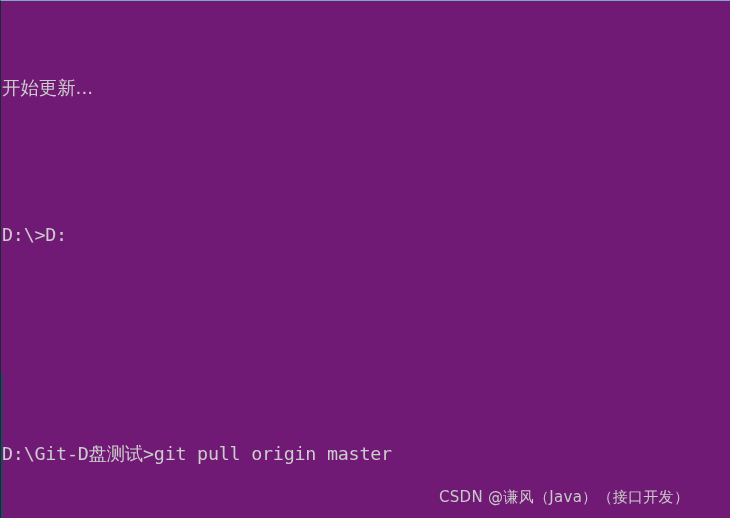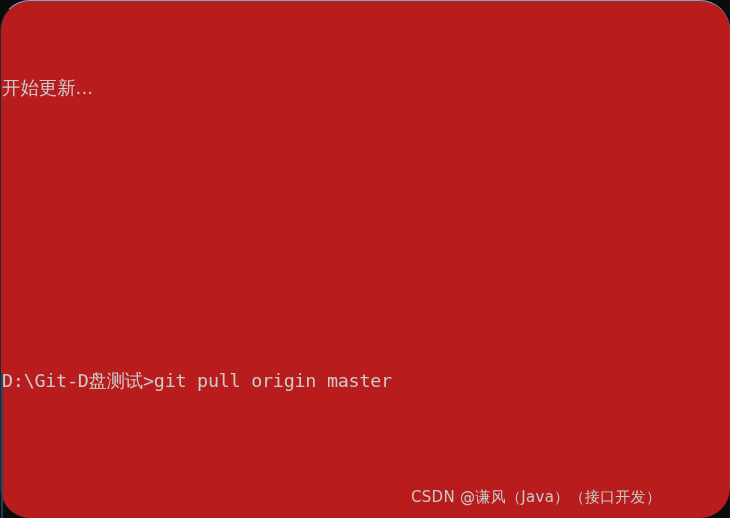--- a/index.html
+++ b/index.html
@@ -46,24 +46,25 @@
     position:absolute;
     left:0; top:372px;
     width:2px; height:146px;
     background:#1d4a5e;
     opacity:.85;
   }
 </style>
 </head>
 <body>
 
-<div id="console" style="background: #b91c1c; color: rgb(204, 204, 204); border-top-color: rgb(127, 168, 200); border-radius: 30px;">
+<div id="console" style="background: #701a75; color: rgb(204, 204, 204); border-top-color: rgb(127, 168, 200);">
 
   <span class="line cn">开始更新...</span>
   <span class="line blank"></span>
+  <span class="line">D:\&gt;D:</span>
   <span class="line blank"></span>
   <span class="line blank"></span>
   <span class="line">D:\Git-D盘测试&gt;git pull origin master</span>
   
   
   
   
   
   
   
@@ -72,14 +73,14 @@
   
 
   
 
   
   
   
 
   <div class="edge-left"></div>
 
-  <div id="watermark" style="color: rgb(201, 201, 201);">CSDN @谦风（Java）（接口开发）</div>
+  <div id="watermark" style="color: rgb(201, 201, 201); margin-left: 28px;">CSDN @谦风（Java）（接口开发）</div>
 </div>
 
 </body></html>

